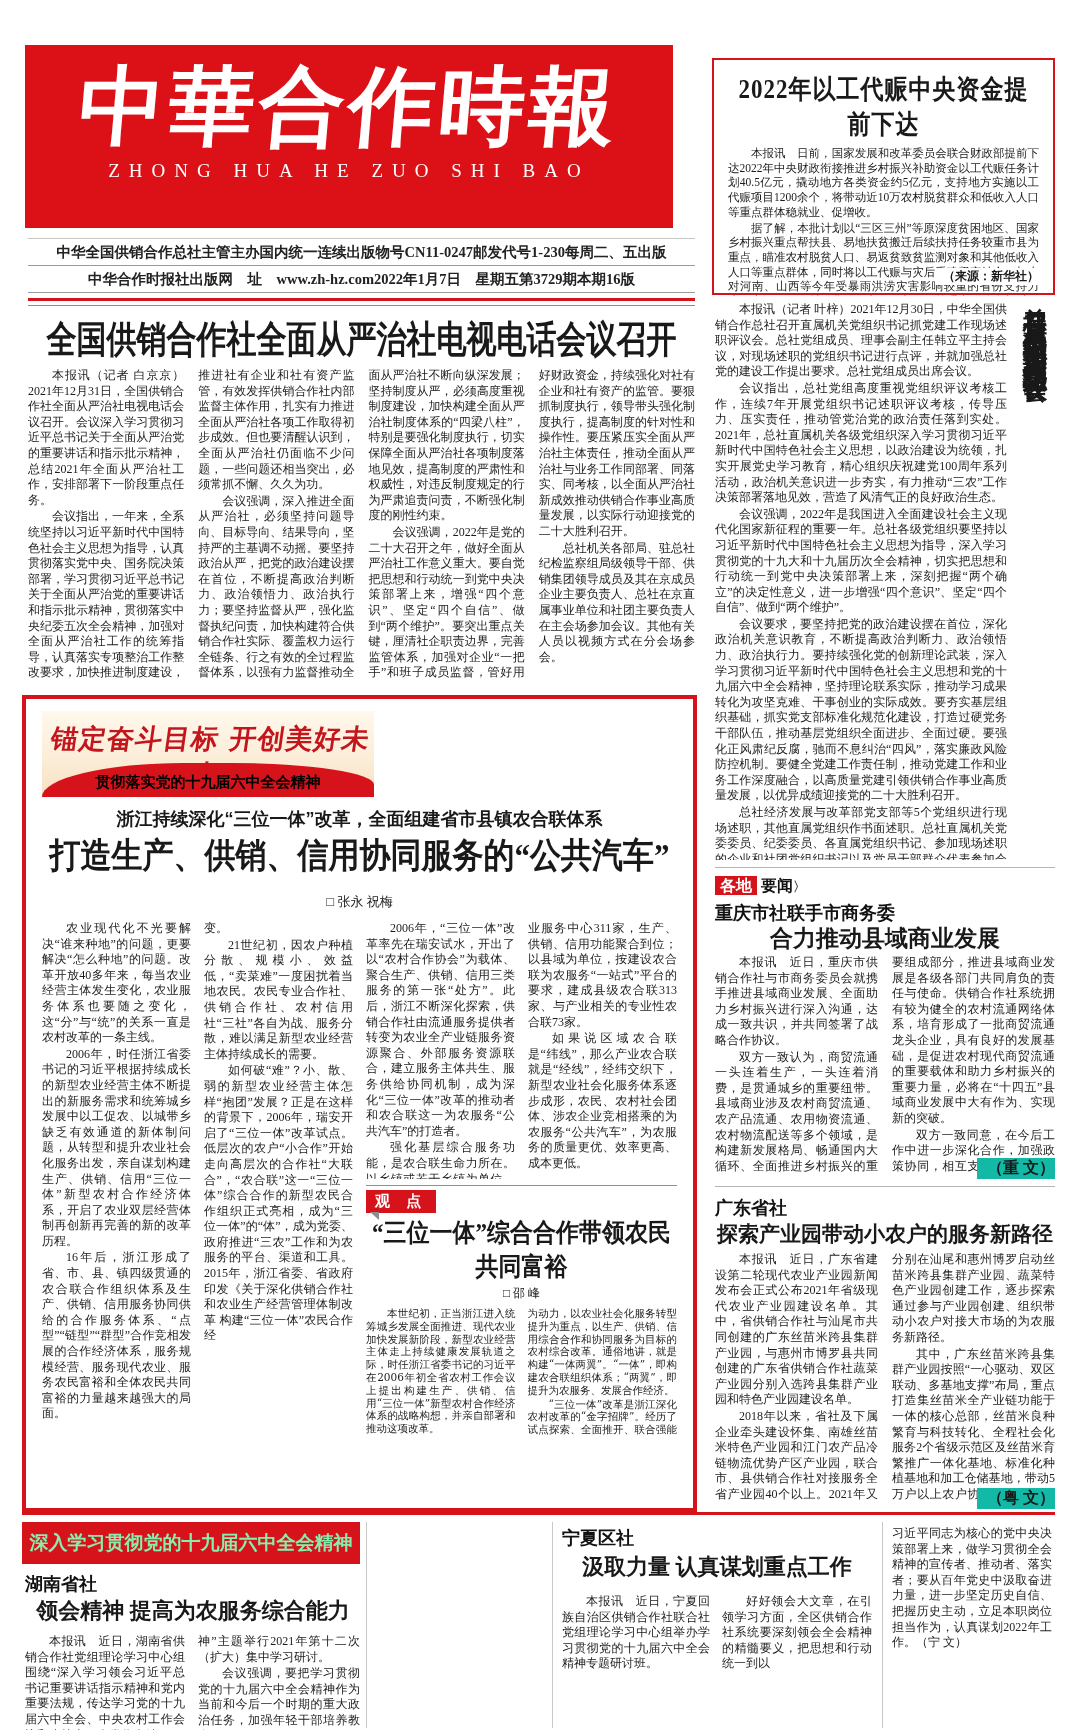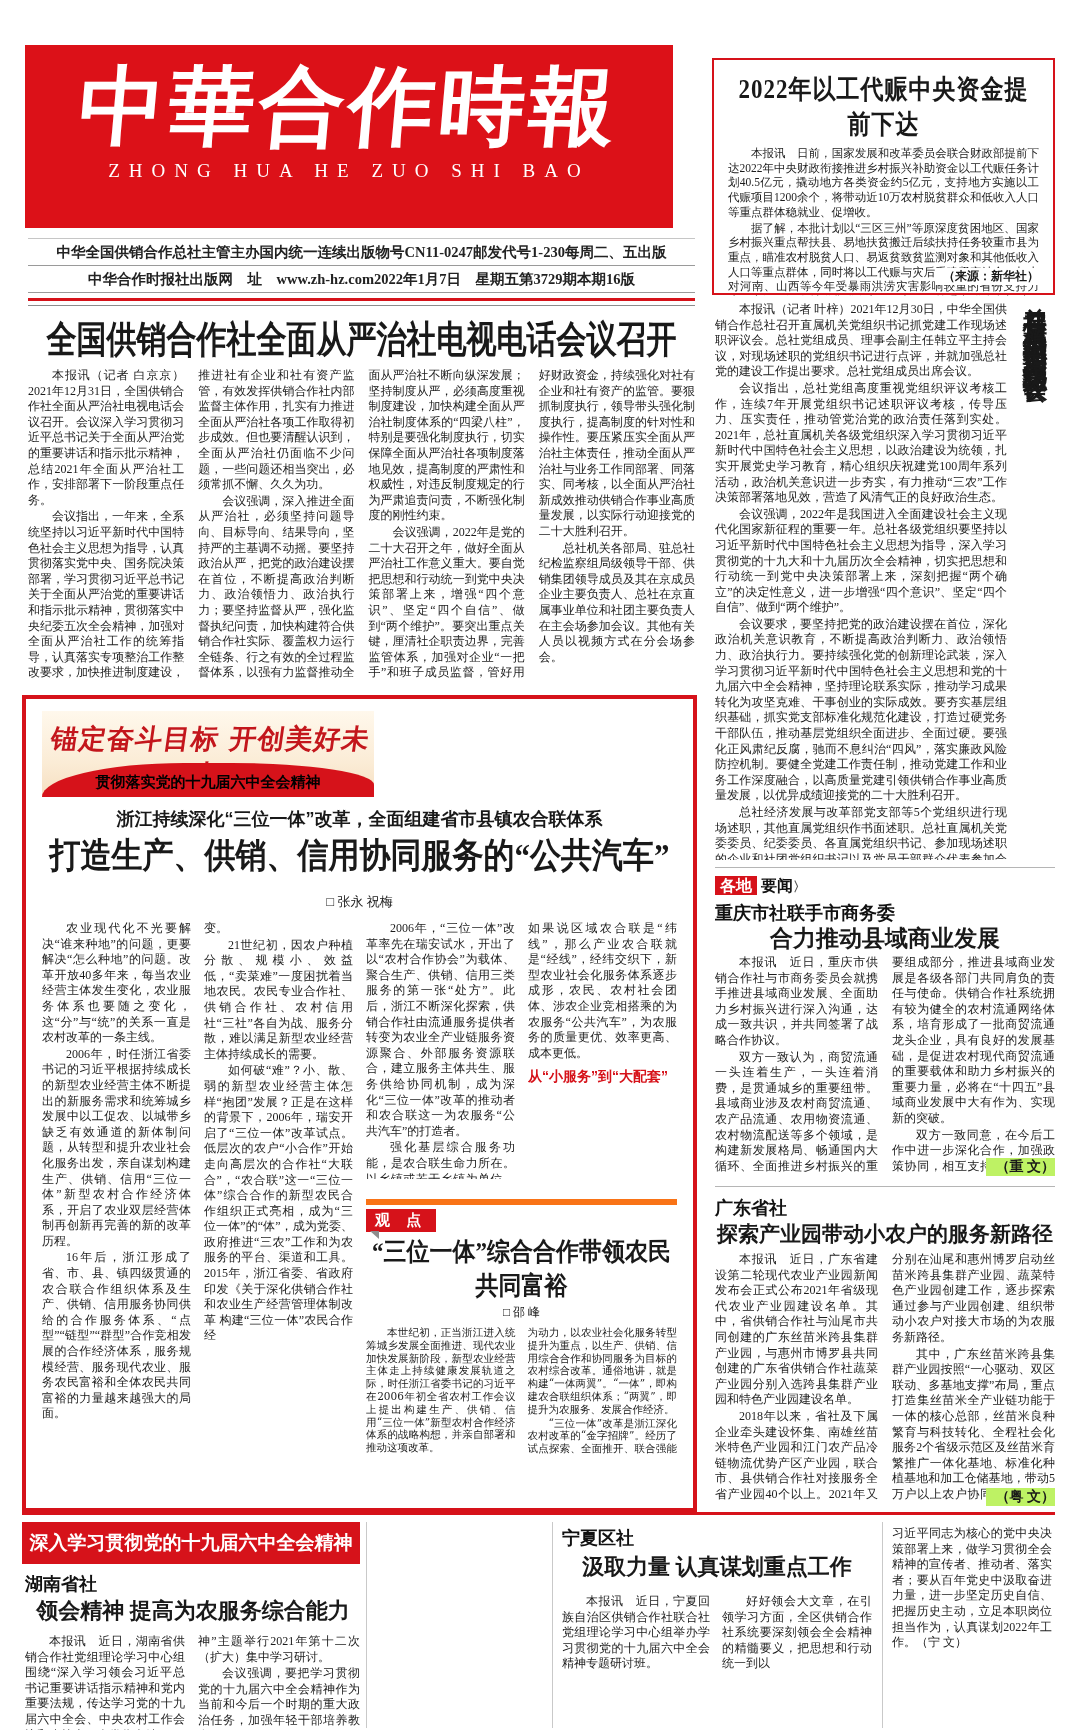--- a/index.html
+++ b/index.html
@@ -10,21 +10,21 @@
   #masthead .cn{margin-top:14px;font-size:86px;line-height:1.1;font-weight:bold;color:#ffffff;
         letter-spacing:4px;transform:skewX(-5deg);font-family:"DejaVu Serif",serif;}
   #masthead .py{margin-top:6px;font-size:19px;letter-spacing:9px;color:#ffffff;font-family:"Liberation Serif",serif;}
   #inforows{position:absolute;left:28px;top:238px;width:667px;font-size:14.5px;font-weight:bold;color:#222;}
   #inforows .row{display:flex;justify-content:center;align-items:center;height:26px;border-bottom:1px solid #9a9a9a;}
   #inforows .row:first-child{border-top:1px solid #c6c6c6;}
   
   .bodytext{font-size:12px;line-height:1.3;text-align:justify;color:#1c1c1c;}
   .bodytext p{margin:0 0 1px 0;text-indent:2em;}
   .cont p:first-child{text-indent:0;}
-  .attr{position:absolute;right:2px;bottom:0;background:#bef264;padding-left:10px;font-weight:bold;font-size:14px;}
+  .attr{position:absolute;right:2px;bottom:0;background:#14b8a6;padding-left:10px;font-weight:bold;font-size:16px;}
   .colsbox{position:relative;overflow:hidden;column-fill:auto;}
   .kicker{font-weight:bold;font-size:18px;color:#111;font-family:"Liberation Sans",sans-serif;}
   .subred{color:#d6121a;font-weight:bold;font-size:14px;text-indent:0 !important;margin-top:6px !important;font-family:"Liberation Sans",sans-serif;}
   
   #trbox{position:absolute;left:712px;top:58px;width:343px;height:237px;border:2px solid #d6121a;box-sizing:border-box;
          padding:8px 14px 6px 14px;}
   #trbox h2{margin:8px 0 8px 0;text-align:center;font-size:23px;letter-spacing:1px;transform:scaleY(1.15);}
   #trbox .bodytext{font-size:11.5px;line-height:1.28;height:150px;overflow:hidden;position:relative;}
   #trsource{position:absolute;right:14px;bottom:8px;font-weight:bold;font-size:12px;background:#fff;padding-left:8px;}
   
@@ -53,32 +53,32 @@
   #banner .l1{margin-top:10px;text-align:center;font-size:27px;font-weight:900;color:#c3161c;
               transform:skewX(-8deg);letter-spacing:1px;font-family:"DejaVu Serif",serif;}
   #banner .l2{position:absolute;left:0;right:0;bottom:0;height:34px;background:#d6121a;border-radius:60% 60% 0 0/140% 90% 0 0;
               color:#000000;text-align:center;font-size:15px;font-weight:bold;line-height:38px;font-family:"Liberation Sans",sans-serif;}
   #fkicker{margin-top:10px;text-align:center;font-size:18px;font-weight:bold;font-family:"Liberation Sans",sans-serif;}
   #fhead{margin-top:4px;text-align:center;font-size:31px;font-weight:900;transform:scaleY(1.12);letter-spacing:0;}
   #fbyline{margin-top:16px;text-align:center;font-size:13px;color:#222;}
   #fcols{margin-top:10px;display:grid;grid-template-columns:repeat(4,1fr);grid-template-rows:258px 242px;gap:6px 13px;}
   .fcol{overflow:hidden;}
   #fc1,#fc2{grid-row:1/3;}
-  #vpoint{grid-column:3/5;grid-row:2/3;position:relative;border-top:6px solid #f97316;padding-top:4px;margin-top:14px;}
+  #vpoint{grid-column:3/5;grid-row:2/3;position:relative;border-top:1px solid #f97316;padding-top:4px;}
   #vpbadge{display:inline-block;background:#d6121a;color:#fff;font-weight:bold;font-size:15px;padding:2px 9px;
            letter-spacing:6px;font-family:"Liberation Sans",sans-serif;position:relative;}
   #vpbadge::after{content:"";position:absolute;left:4px;bottom:-7px;border-left:9px solid transparent;
            border-top:8px solid #8d8d8d;}
   #vphead{margin-top:6px;text-align:center;font-size:23px;font-weight:900;transform:scaleY(1.1);}
   #vpby{margin-top:4px;text-align:center;font-size:12px;}
   #vpcols{margin-top:5px;display:flex;gap:12px;height:128px;overflow:hidden;}
   #vpcols .vc{flex:1;overflow:hidden;font-size:10.5px;line-height:1.22;font-family:"DejaVu Serif",serif;}
   
   #botrule{position:absolute;left:22px;top:1512px;width:1033px;height:3px;background:#d6121a;}
-  #botbanner{position:absolute;left:22px;top:1522px;width:338px;height:42px;background:#d6121a;color:#ffffff;
+  #botbanner{position:absolute;left:22px;top:1522px;width:338px;height:42px;background:#d6121a;color:#86efac;
              text-align:center;font-size:19px;font-weight:bold;line-height:42px;font-family:"Liberation Sans",sans-serif;}
   .vline{position:absolute;top:1522px;height:206px;width:1px;background:#c9c9c9;}
   .bot-head{position:absolute;text-align:center;font-weight:900;font-size:22px;}
 </style>
 </head>
 <body>
 
 <div id="page">
 
   <div id="masthead">
@@ -174,20 +174,21 @@
           <p>变。</p>
           <p>21世纪初，因农户种植分散、规模小、效益低，“卖菜难”一度困扰着当地农民。农民专业合作社、供销合作社、农村信用社“三社”各自为战、服务分散，难以满足新型农业经营主体持续成长的需要。</p>
           <p>如何破“难”？小、散、弱的新型农业经营主体怎样“抱团”发展？正是在这样的背景下，2006年，瑞安开启了“三位一体”改革试点。低层次的农户“小合作”开始走向高层次的合作社“大联合”，“农合联”这一“三位一体”综合合作的新型农民合作组织正式亮相，成为“三位一体”的“体”，成为党委、政府推进“三农”工作和为农服务的平台、渠道和工具。2015年，浙江省委、省政府印发《关于深化供销合作社和农业生产经营管理体制改革 构建“三位一体”农民合作经</p>
         </div>
       <div id="fc3" class="fcol bodytext paras">
           <p>2006年，“三位一体”改革率先在瑞安试水，开出了以“农村合作协会”为载体、聚合生产、供销、信用三类服务的第一张“处方”。此后，浙江不断深化探索，供销合作社由流通服务提供者转变为农业全产业链服务资源聚合、外部服务资源联合，建立服务主体共生、服务供给协同机制，成为深化“三位一体”改革的推动者和农合联这一为农服务“公共汽车”的打造者。</p>
           <p>强化基层综合服务功能，是农合联生命力所在。以乡镇或若干乡镇为单位，按县域为农服务全面覆盖的要求，建成乡镇农合联现代农</p>
         </div>
       <div id="fc4" class="fcol bodytext cont">
         <div class="paras cont">
+            <p>业服务中心311家，生产、供销、信用功能聚合到位；以县域为单位，按建设农合联为农服务“一站式”平台的要求，建成县级农合联313家、与产业相关的专业性农合联73家。</p>
             <p>如果说区域农合联是“纬线”，那么产业农合联就是“经线”，经纬交织下，新型农业社会化服务体系逐步成形，农民、农村社会团体、涉农企业竞相搭乘的为农服务“公共汽车”，为农服务的质量更优、效率更高、成本更低。</p>
           </div>
         <p class="subred">从“小服务”到“大配套”</p>
 
       </div>
       <div id="vpoint">
         <span id="vpbadge">观 点</span>
         <div id="vphead">“三位一体”综合合作带领农民共同富裕</div>
         <div id="vpby">□ 邵 峰</div>
         <div id="vpcols">

